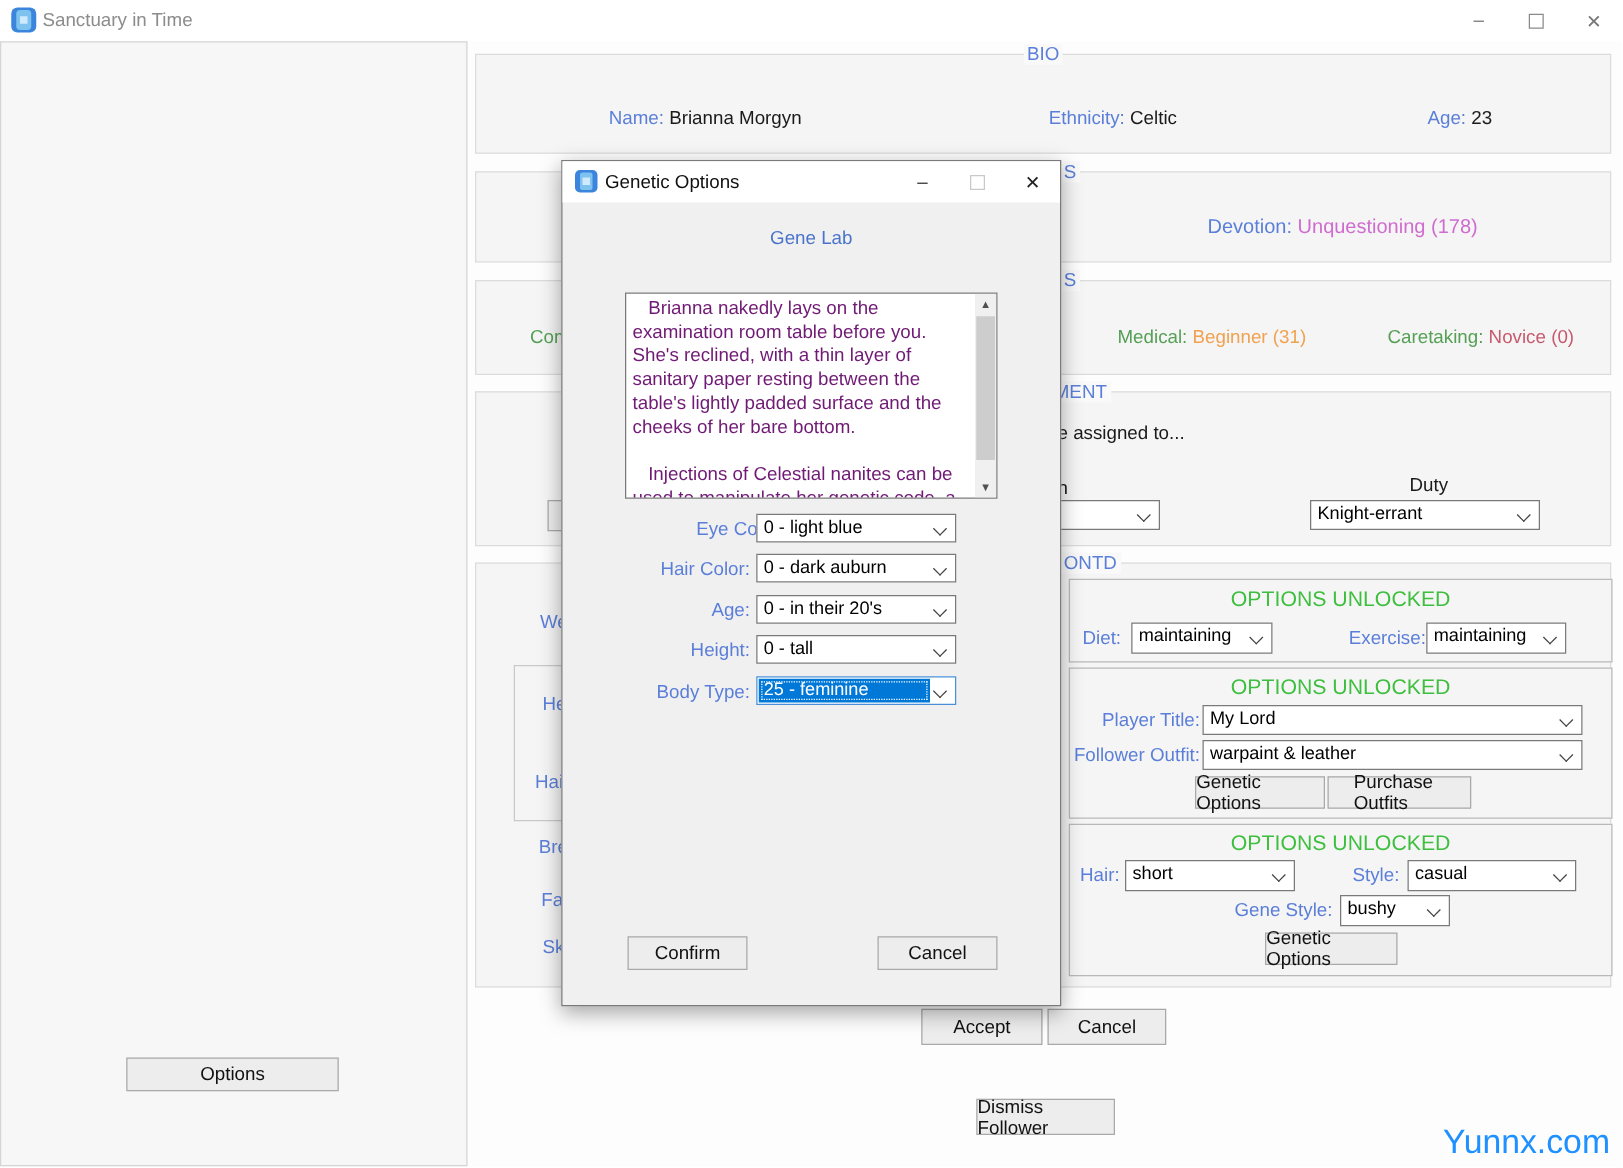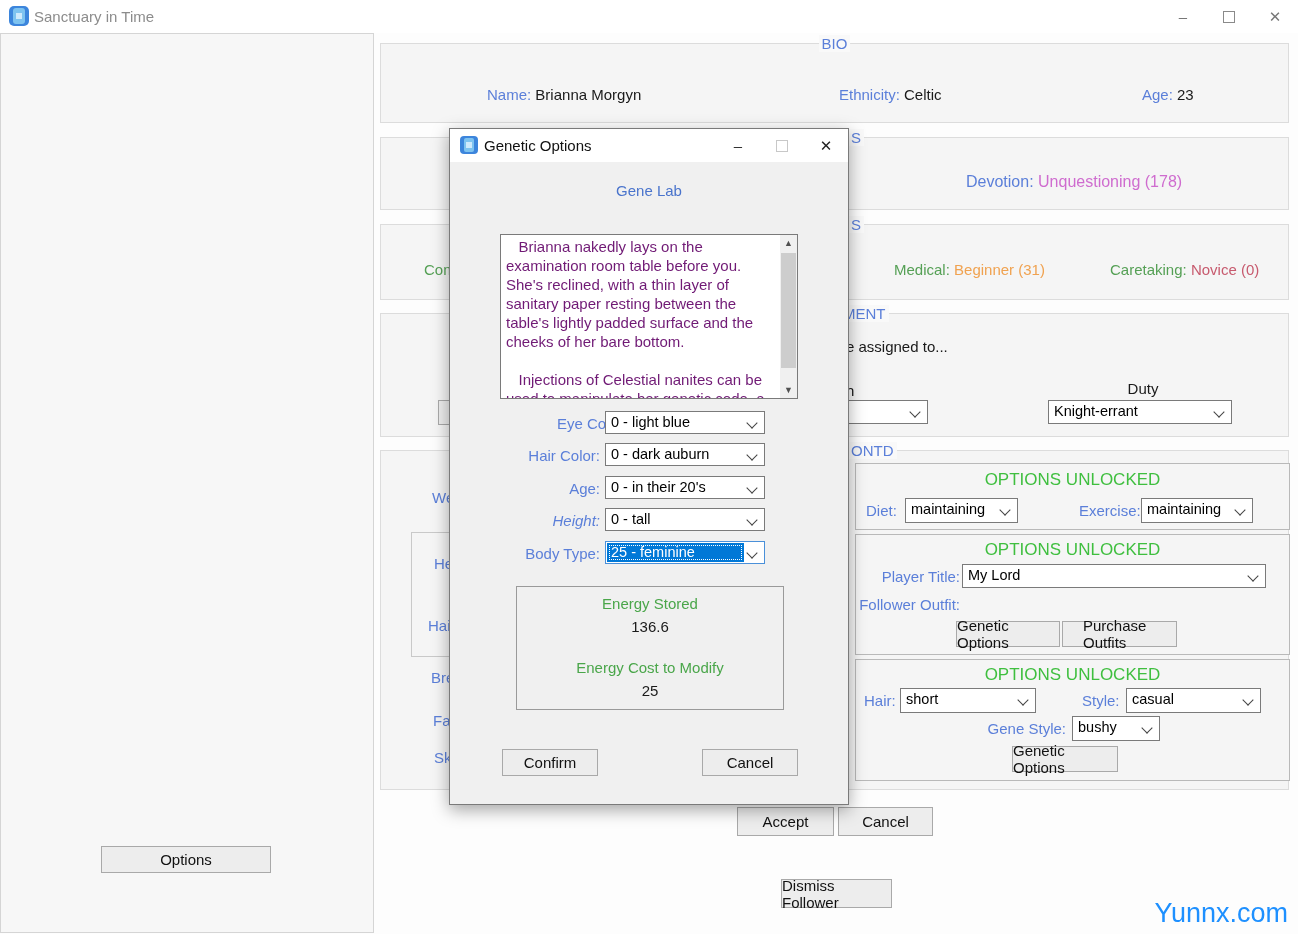--- a/index.html
+++ b/index.html
@@ -150,20 +150,24 @@
     </div>
 
     <div class="unlocked-box" style="left:474px;top:83px;width:435px;height:121px;">
       <span class="unlocked-title" style="top:5px;">OPTIONS UNLOCKED</span>
       <span class="pos flabel" style="left:18px;top:33px;width:86px;text-align:right;">Player Title:</span>
       <div class="dd" style="left:106px;top:29px;width:304px;height:24px;">
         <span class="dd-text">My Lord</span>
           <span class="chev"></span>
       </div>
       <span class="pos flabel" style="left:2px;top:61px;width:102px;text-align:right;">Follower Outfit:</span>
+      <div class="dd" style="left:106px;top:57px;width:304px;height:24px;">
+        <span class="dd-text">warpaint &amp; leather</span>
+          <span class="chev"></span>
+      </div>
       <div class="btn" style="left:100px;top:86px;width:104px;height:26px;">Genetic Options</div>
       <div class="btn" style="left:206px;top:86px;width:115px;height:26px;padding-left:20px;">Purchase Outfits</div>
     </div>
 
     <div class="unlocked-box" style="left:474px;top:208px;width:435px;height:122px;">
       <span class="unlocked-title" style="top:5px;">OPTIONS UNLOCKED</span>
       <span class="pos flabel" style="left:8px;top:32px;">Hair:</span>
       <div class="dd" style="left:44px;top:28px;width:136px;height:25px;">
         <span class="dd-text">short</span>
           <span class="chev"></span>
@@ -227,37 +231,31 @@
       <span class="dd-text">0 - dark auburn</span>
         <span class="chev"></span>
     </div>
 
     <span class="frow-label" style="top:351px;">Age:</span>
     <div class="dd frow-dd" style="position:absolute;top:347px;">
       <span class="dd-text">0 - in their 20's</span>
         <span class="chev"></span>
     </div>
 
-    <span class="frow-label" style="top:383px;font-style:italic;">Height:</span>
+    <span class="frow-label" style="top:383px;">Height:</span>
     <div class="dd frow-dd" style="position:absolute;top:379px;">
       <span class="dd-text">0 - tall</span>
         <span class="chev"></span>
     </div>
 
     <span class="frow-label" style="top:416px;">Body Type:</span>
     <div class="dd frow-dd selected" style="position:absolute;top:412px;">
       <span class="sel-fill"></span>
       <span class="dd-text">25 - feminine</span>
         <span class="chev"></span>
     </div>
 
-    <div class="energy-box">
-      <div class="row green-text" style="top:8px;">Energy Stored</div>
-      <div class="row" style="top:31px;">136.6</div>
-      <div class="row green-text" style="top:72px;">Energy Cost to Modify</div>
-      <div class="row" style="top:95px;">25</div>
-    </div>
 
     <div class="btn" style="left:52px;top:620px;width:96px;height:27px;">Confirm</div>
     <div class="btn" style="left:252px;top:620px;width:96px;height:27px;">Cancel</div>
   </div>
 
 </div>
 
 </body></html>

